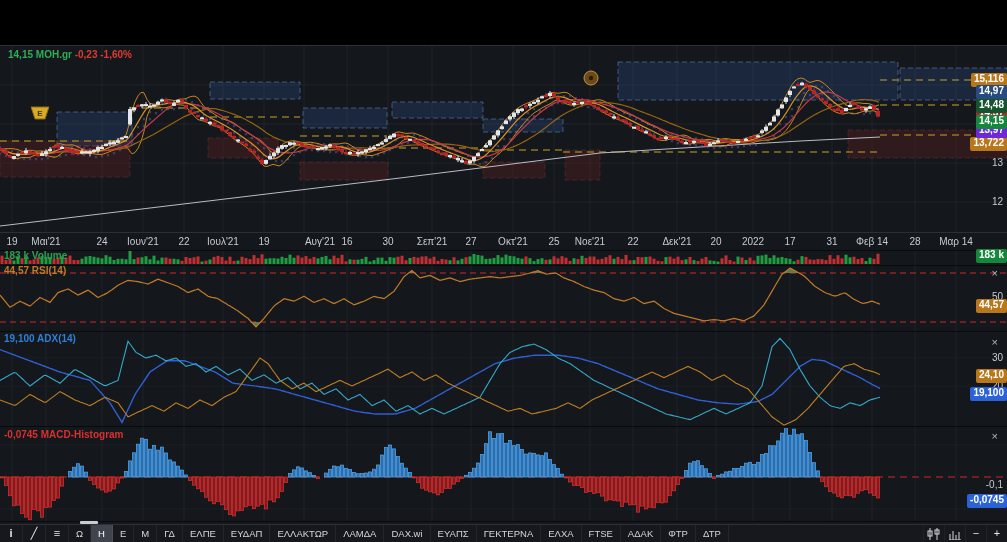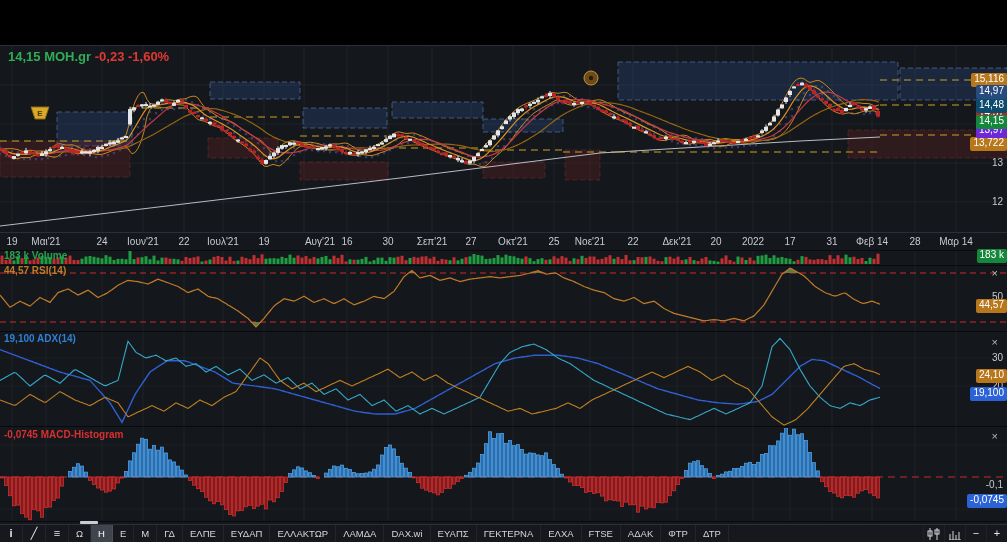--- a/index.html
+++ b/index.html
@@ -1,22 +1,22 @@
 <!DOCTYPE html>
 <html><head>
 <meta charset="utf-8">
 <style>
   html,body{margin:0;padding:0;background:#000;}
   #app{position:relative;width:1007px;height:542px;background:#14171c;overflow:hidden;
        font-family:"Liberation Sans",sans-serif;-webkit-font-smoothing:antialiased;}
   #top-strip{position:absolute;left:0;top:0;width:1007px;height:45px;background:#000;}
   #chart-svg{position:absolute;left:0;top:0;}
   .pane-title{position:absolute;left:4px;font-size:10px;font-weight:bold;z-index:6;white-space:nowrap;}
-  .hdr{position:absolute;left:8px;top:49px;font-size:13px;font-weight:bold;z-index:6;}
-  .price-tag{position:absolute;right:0;height:14px;line-height:12px;font-size:10px;font-weight:normal;
+  .hdr{position:absolute;left:8px;top:49px;font-size:10px;font-weight:bold;z-index:6;}
+  .price-tag{position:absolute;right:0;height:14px;line-height:12px;font-size:10px;font-weight:bold;
              color:#fff;padding:0 3px;border-radius:2px;white-space:nowrap;}
   .tickr{position:absolute;right:4px;font-size:10px;color:#c7cbd1;z-index:1;}
   .tickx{position:absolute;top:236px;transform:translateX(-50%);font-size:10px;color:#c7cbd1;}
   .close-x{position:absolute;right:9px;font-size:11px;color:#b5b9bf;z-index:7;cursor:pointer;line-height:10px;}
   .sep{position:absolute;left:0;width:1007px;height:1px;background:#080a0d;}
   .sep2{position:absolute;left:0;width:1007px;height:1px;background:#2c3036;}
   #toolbar{position:absolute;left:0;top:524px;width:1007px;height:18px;background:#16181d;
            border-top:1px solid #2e3238;display:flex;align-items:center;z-index:8;}
   .tb-btn{height:18px;line-height:18px;padding:0 7px;font-size:9.5px;color:#d2d6db;
           border-right:1px solid rgba(255,255,255,0.06);cursor:pointer;white-space:nowrap;}
@@ -1405,21 +1405,21 @@
       <div class="tickx" style="left:915px;">28</div>
       <div class="tickx" style="left:956px;">Μαρ 14</div>
       <div class="tickr" style="top:157px;margin-left:12px;">13</div>
       <div class="tickr" style="top:196px;">12</div>
       <div class="tickr" style="top:291px;">50</div>
       <div class="tickr" style="top:352px;">30</div>
       <div class="tickr" style="top:380px;">20</div>
       <div class="tickr" style="top:479px;">-0,1</div>
       <div class="price-tag" style="top:73px;background:#b9771c;z-index:1;">15,116</div>
       <div class="price-tag" style="top:85px;background:#274a7f;z-index:2;">14,97</div>
-      <div class="price-tag" style="top:99px;background:#0c4a6e;z-index:2;">14,48</div>
+      <div class="price-tag" style="top:99px;background:#14532d;z-index:2;">14,48</div>
       <div class="price-tag" style="top:107px;background:#a62828;z-index:1;">14,37</div>
       <div class="price-tag" style="top:115px;background:#15873c;z-index:3;">14,15</div>
       <div class="price-tag" style="top:124px;background:#6d28d9;z-index:2;">13,97</div>
       <div class="price-tag" style="top:137px;background:#b9771c;z-index:1;">13,722</div>
     </div>
 
   <div class="sep2" style="top:45px;"></div>
   <div class="sep2" style="top:232px;"></div>
   <div class="sep" style="top:250px;"></div>
   <div class="sep" style="top:265px;"></div>

